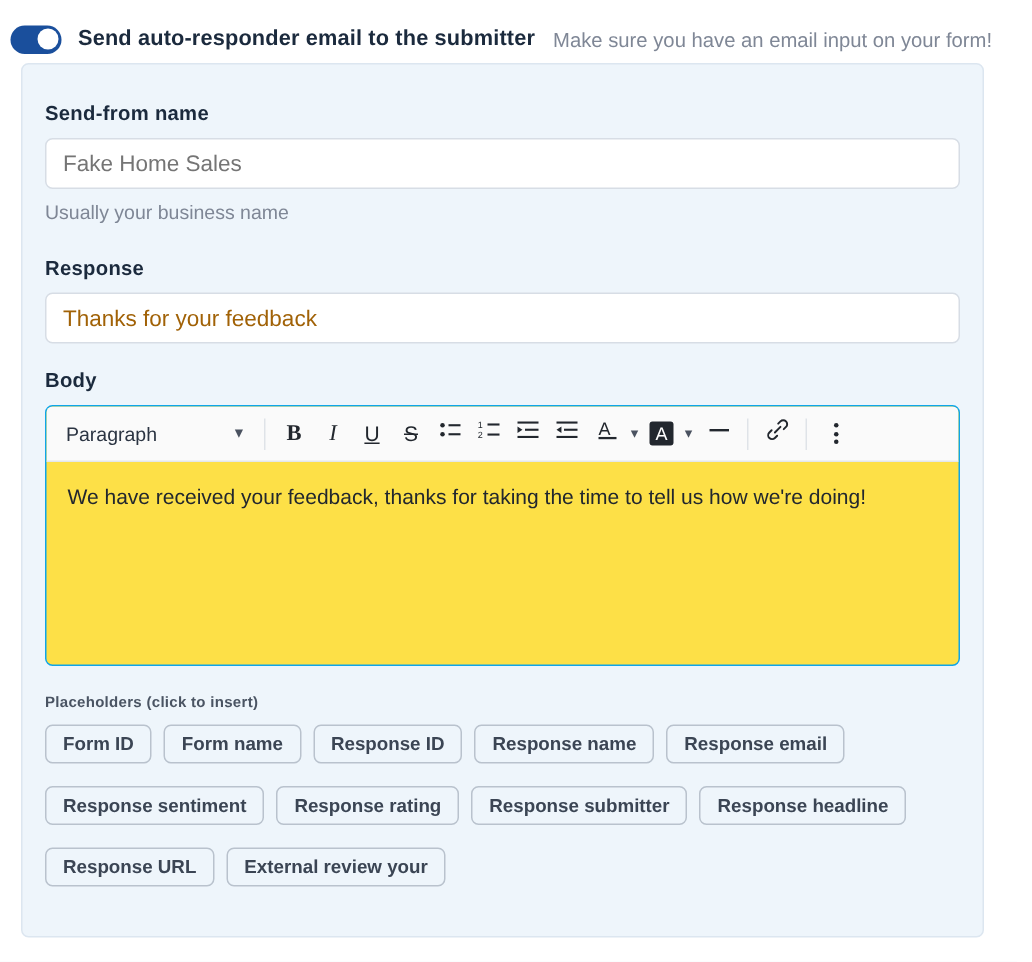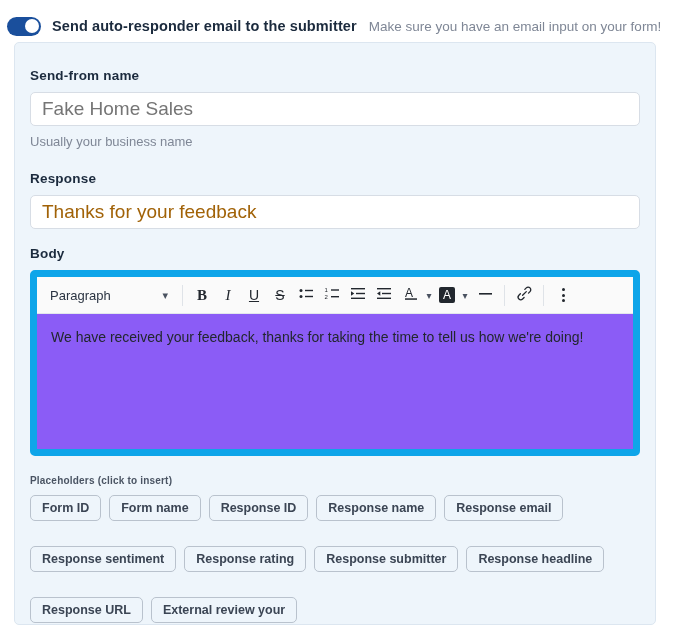--- a/index.html
+++ b/index.html
@@ -80,44 +80,44 @@
 
   .text-input {
     display: block;
     box-sizing: border-box;
     width: 100%;
     height: 34px;
     border: 1px solid #d7dde5;
     border-radius: 5px;
     background: #ffffff;
     font-family: "Liberation Sans", sans-serif;
-    font-size: 19px;
+    font-size: 15px;
     padding: 13px 11px;
     outline: none;
   }
   .text-input.placeholderish {
     color: #868e9b;
   }
   .text-input.filled {
     color: #a16207;
   }
   .help-text {
     font-size: 13px;
     color: #7f8796;
     margin: 8px 0 0 0;
   }
 
   .spacer-22 { height: 22px; }
   .spacer-17 { height: 17px; }
 
   
   .editor {
-    border: 7px solid #0ea5e9;
+    border: 1px solid #0ea5e9;
     border-radius: 5px;
-    background: #8b5cf6;
+    background: #fde047;
     overflow: hidden;
   }
   .editor-toolbar {
     display: flex;
     align-items: center;
     height: 37px;
     background: #fafafa;
     border-bottom: 1px solid #e3e7ec;
     padding: 0 4px;
     box-sizing: border-box;
@@ -212,21 +212,21 @@
   .ph-title {
     font-size: 10px;
     font-weight: 700;
     color: #4a5463;
     margin: 19px 0 9px 0;
     letter-spacing: .2px;
   }
   .chips {
     display: flex;
     flex-wrap: wrap;
-    gap: 25px 8px;
+    gap: 15px 8px;
   }
   .chip {
     display: inline-flex;
     align-items: center;
     height: 26px;
     padding: 0 11px;
     border: 1px solid #b9c2cd;
     border-radius: 5px;
     background: transparent;
     font-family: "Liberation Sans", sans-serif;

